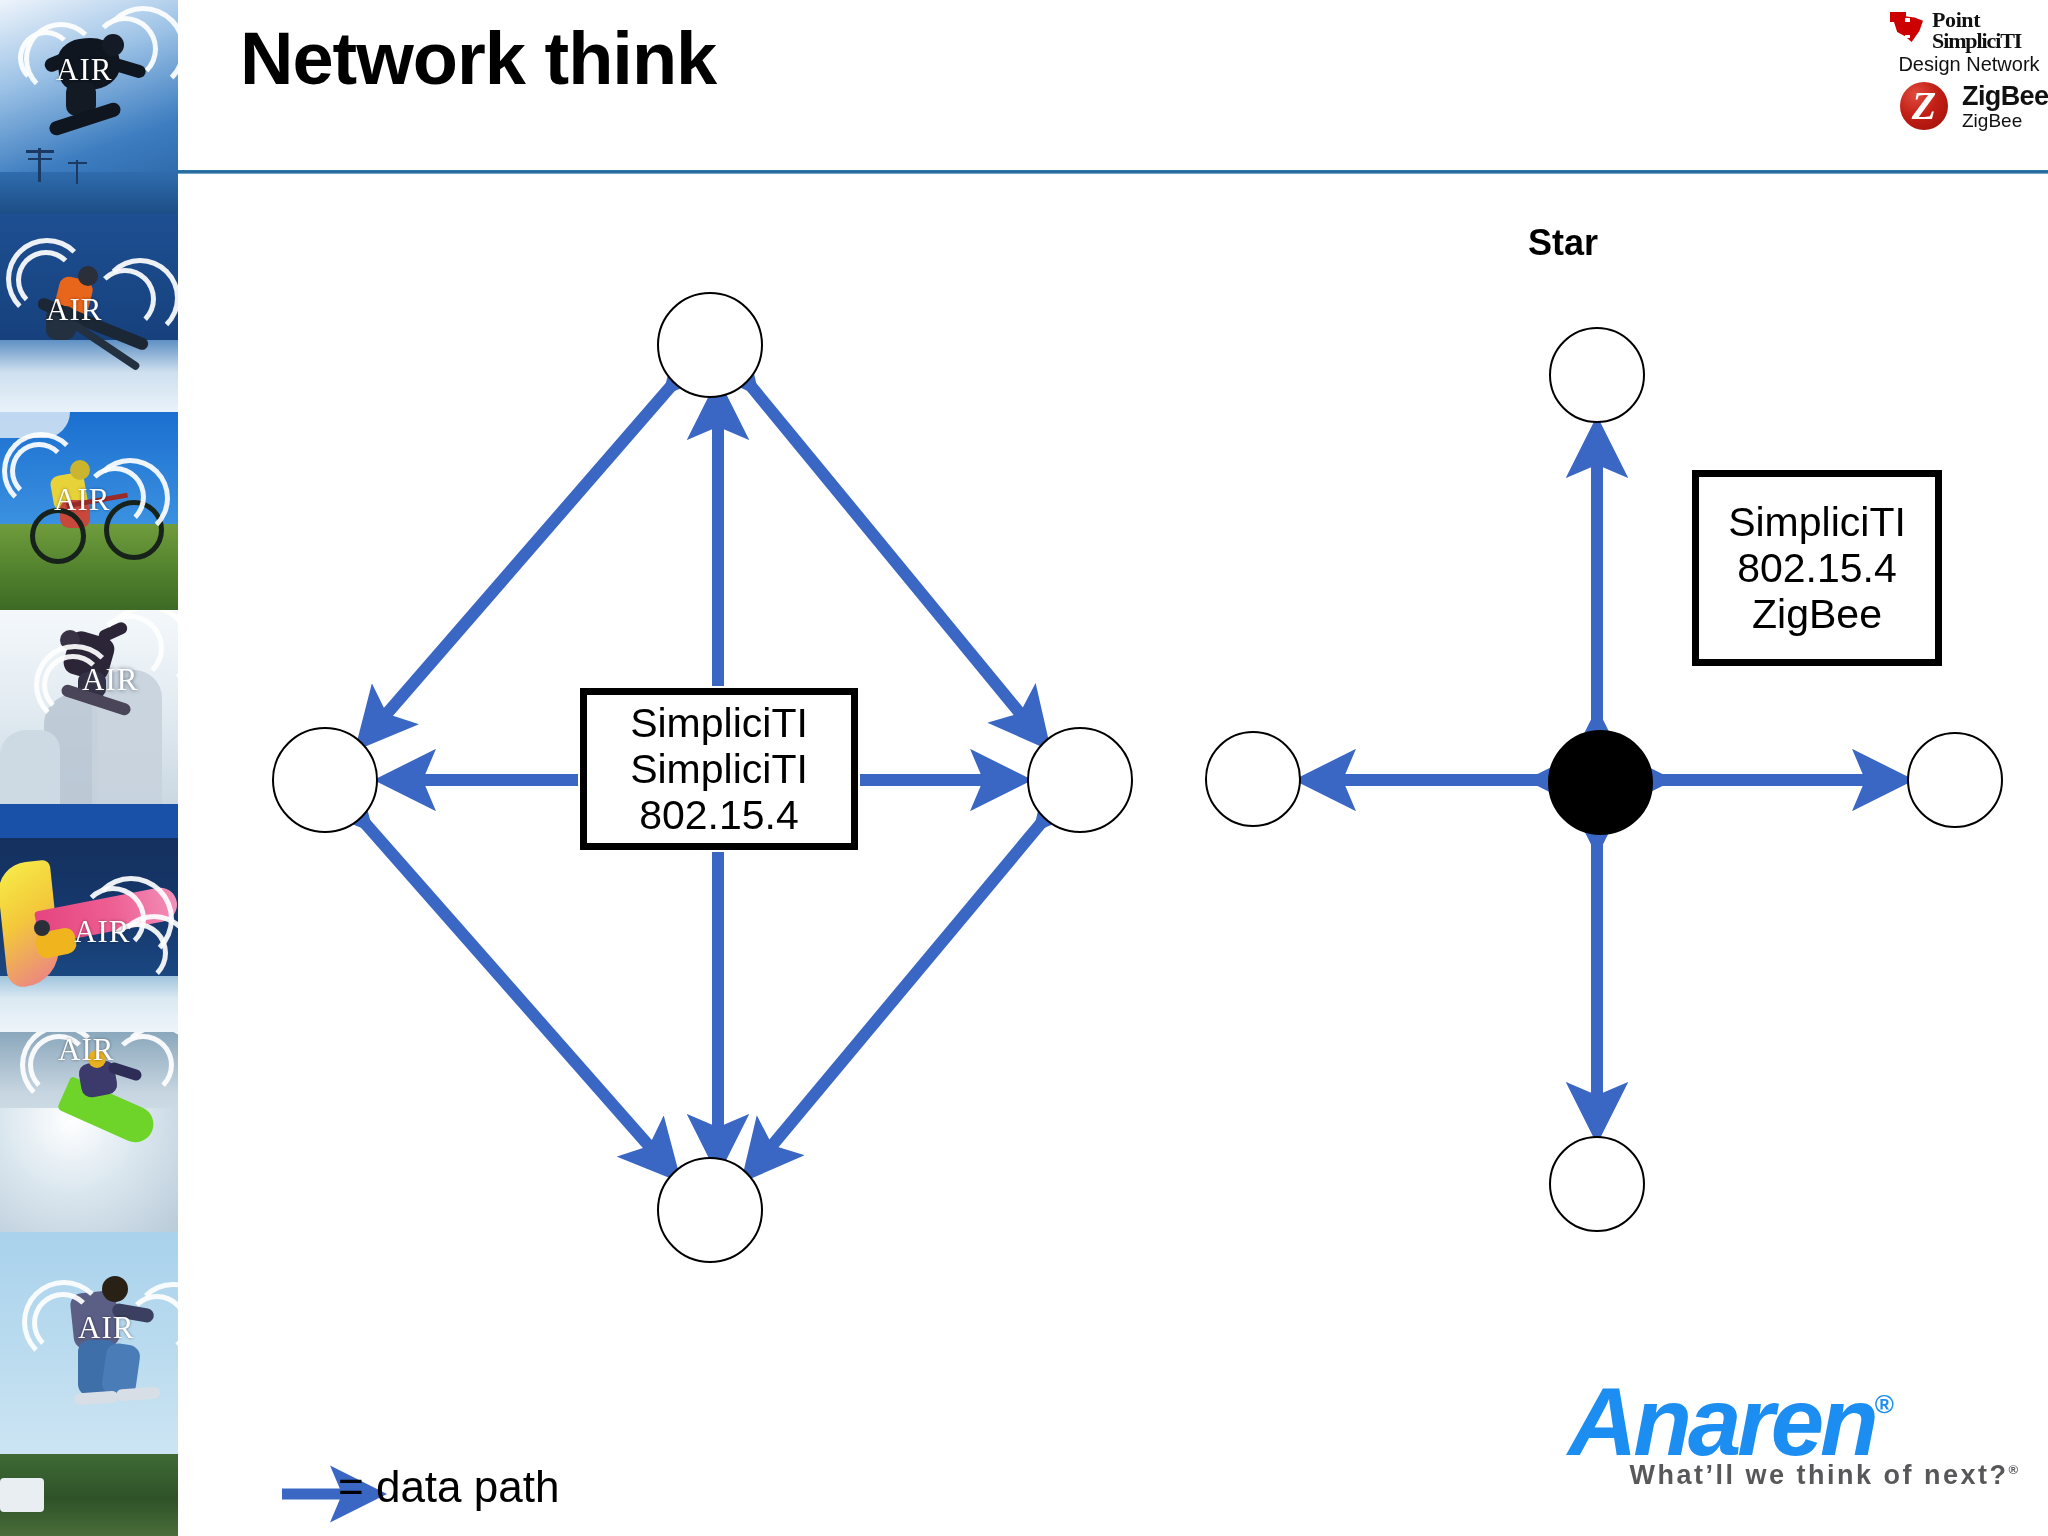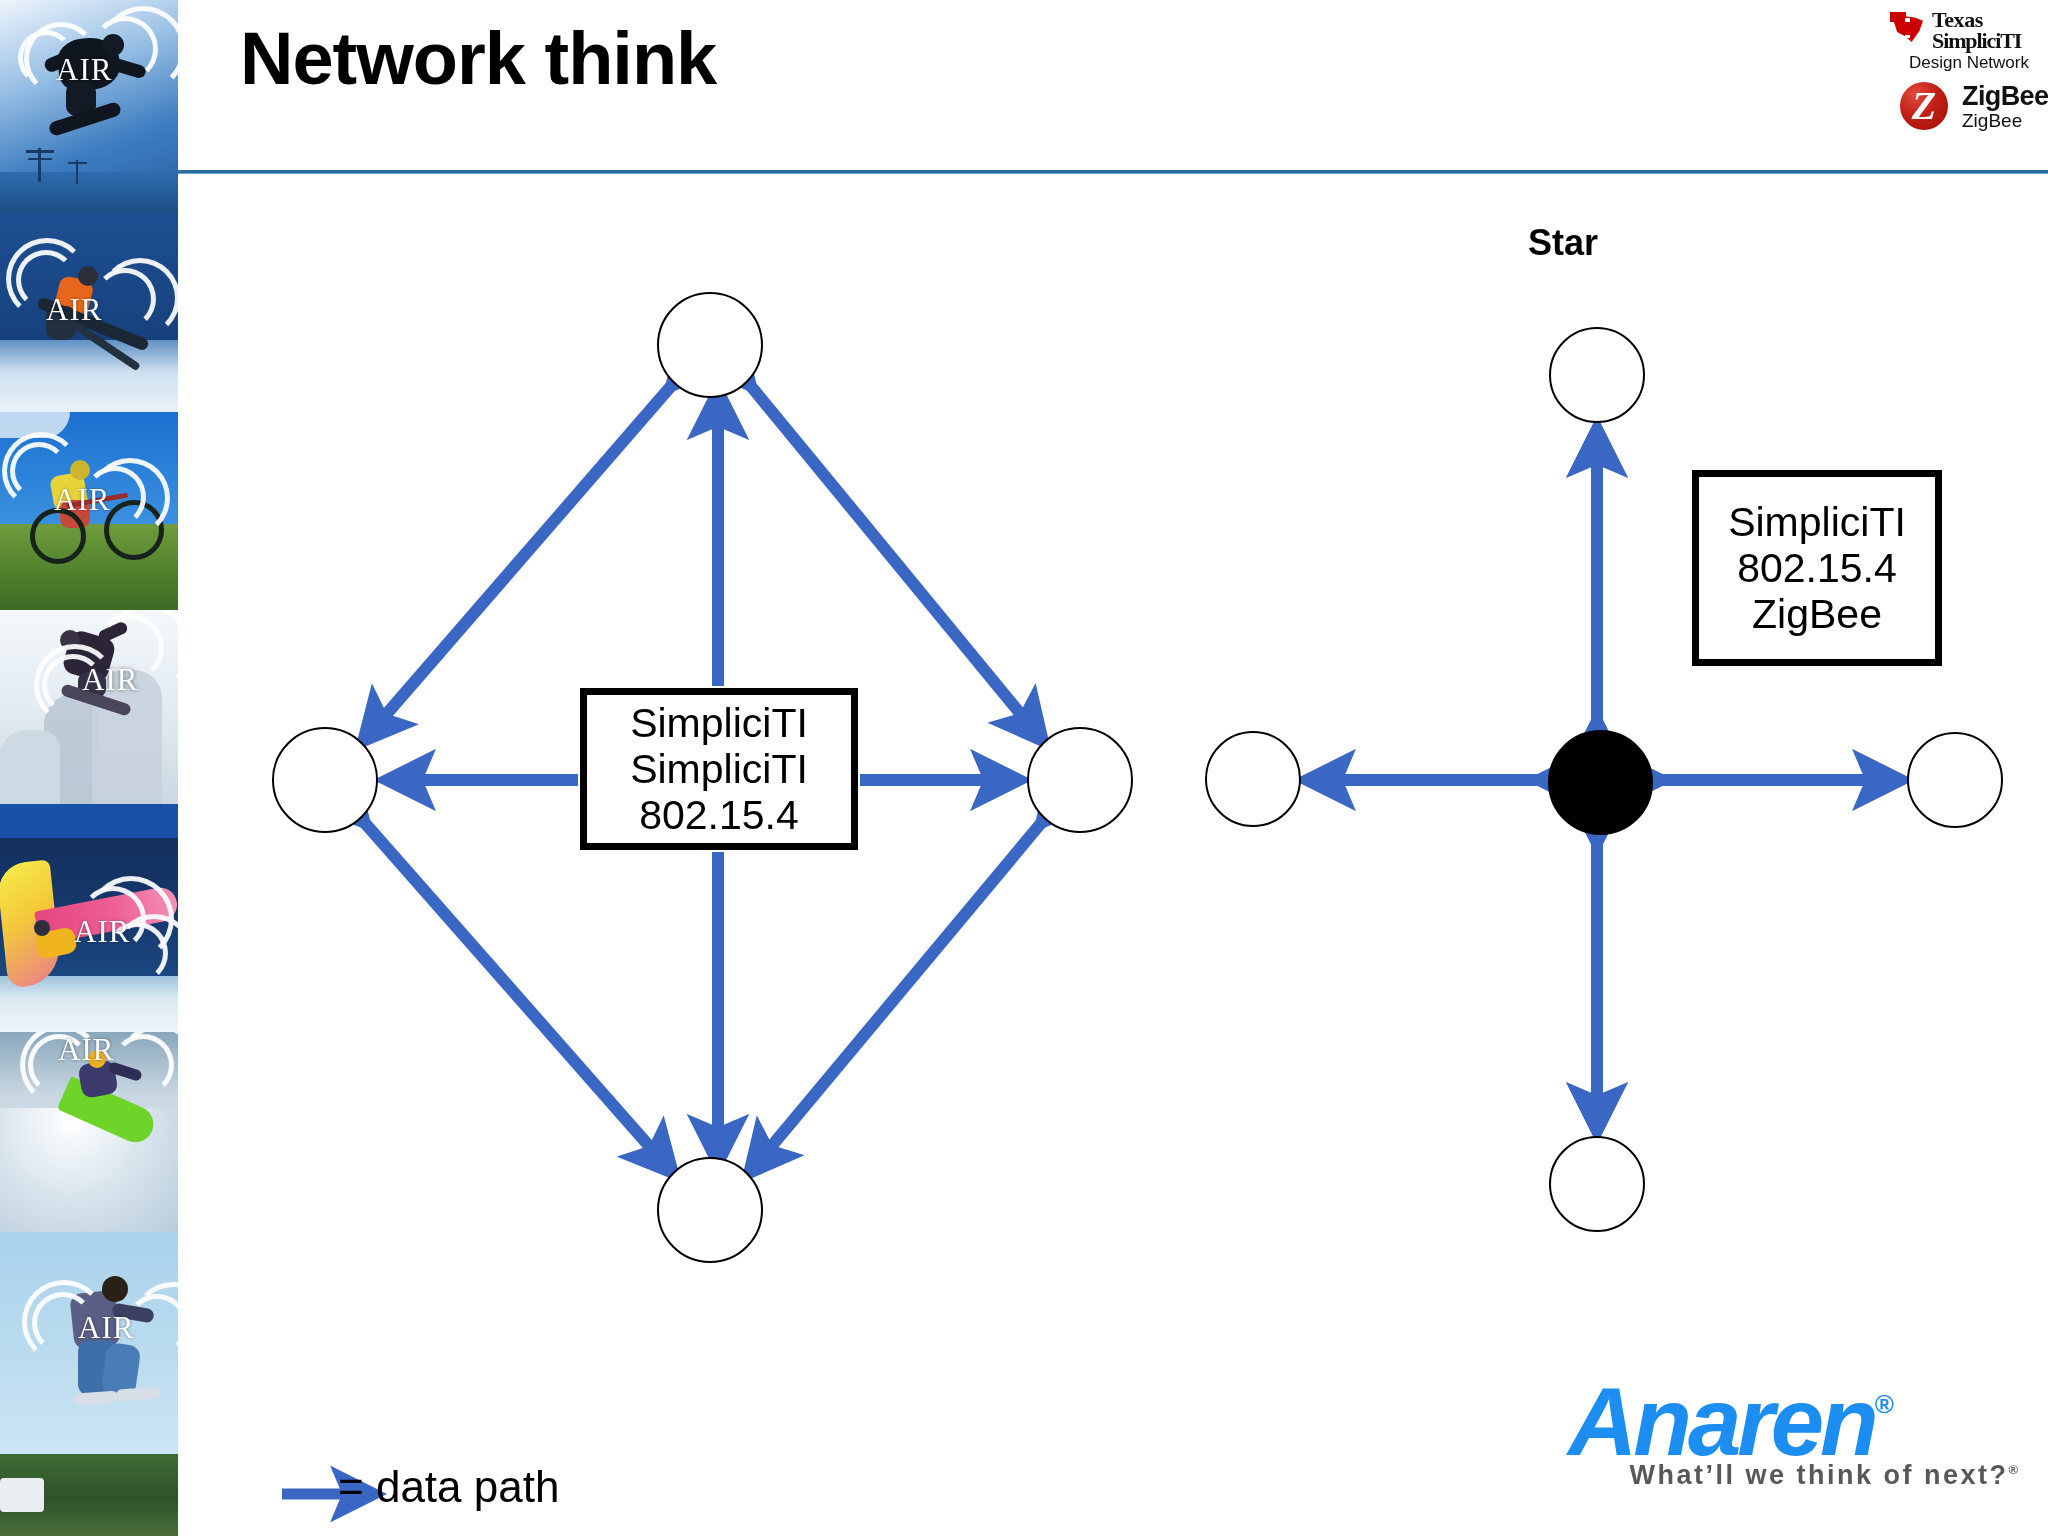--- a/index.html
+++ b/index.html
@@ -130,21 +130,21 @@
   .ti-words {
     font-family: "Liberation Serif", serif;
     font-weight: bold;
     color: #111111;
     line-height: 0.95;
   }
   .ti-words .w1 { font-size: 22px; letter-spacing: -0.4px; }
   .ti-words .w2 { font-size: 22px; letter-spacing: -1.1px; }
   #ti-sub {
     font-family: "Liberation Sans", sans-serif;
-    font-size: 17px;
+    font-size: 20px;
     color: #111111;
     text-align: center;
     margin-top: 1px;
     width: 158px;
   }
   #zigbee-logo {
     position: absolute;
     left: 1900px;
     top: 82px;
     display: flex;
@@ -407,21 +407,21 @@
   <div id="slide-title">Network think</div>
 
   <div id="ti-logo">
     <div class="ti-row">
       <div class="ti-state">
         <div class="tx-pan"></div>
         <div class="tx-body"></div>
         <div class="tx-i"></div>
       </div>
       <div class="ti-words">
-        <div class="w1">Texas</div>
+        <div class="w1">Point</div>
         <div class="w2">SimpliciTI</div>
       </div>
     </div>
     <div id="ti-sub">Design Network</div>
   </div>
 
   <div id="zigbee-logo">
     <div id="zb-badge">
       <div class="zz">Z</div>
     </div>

